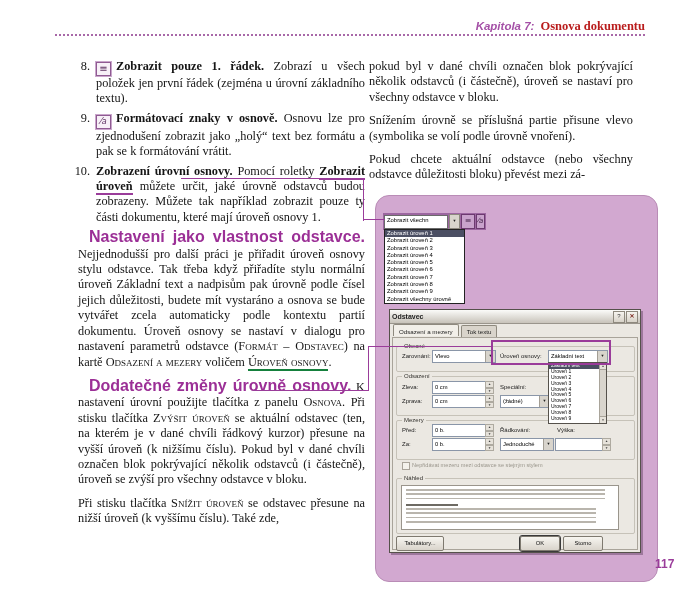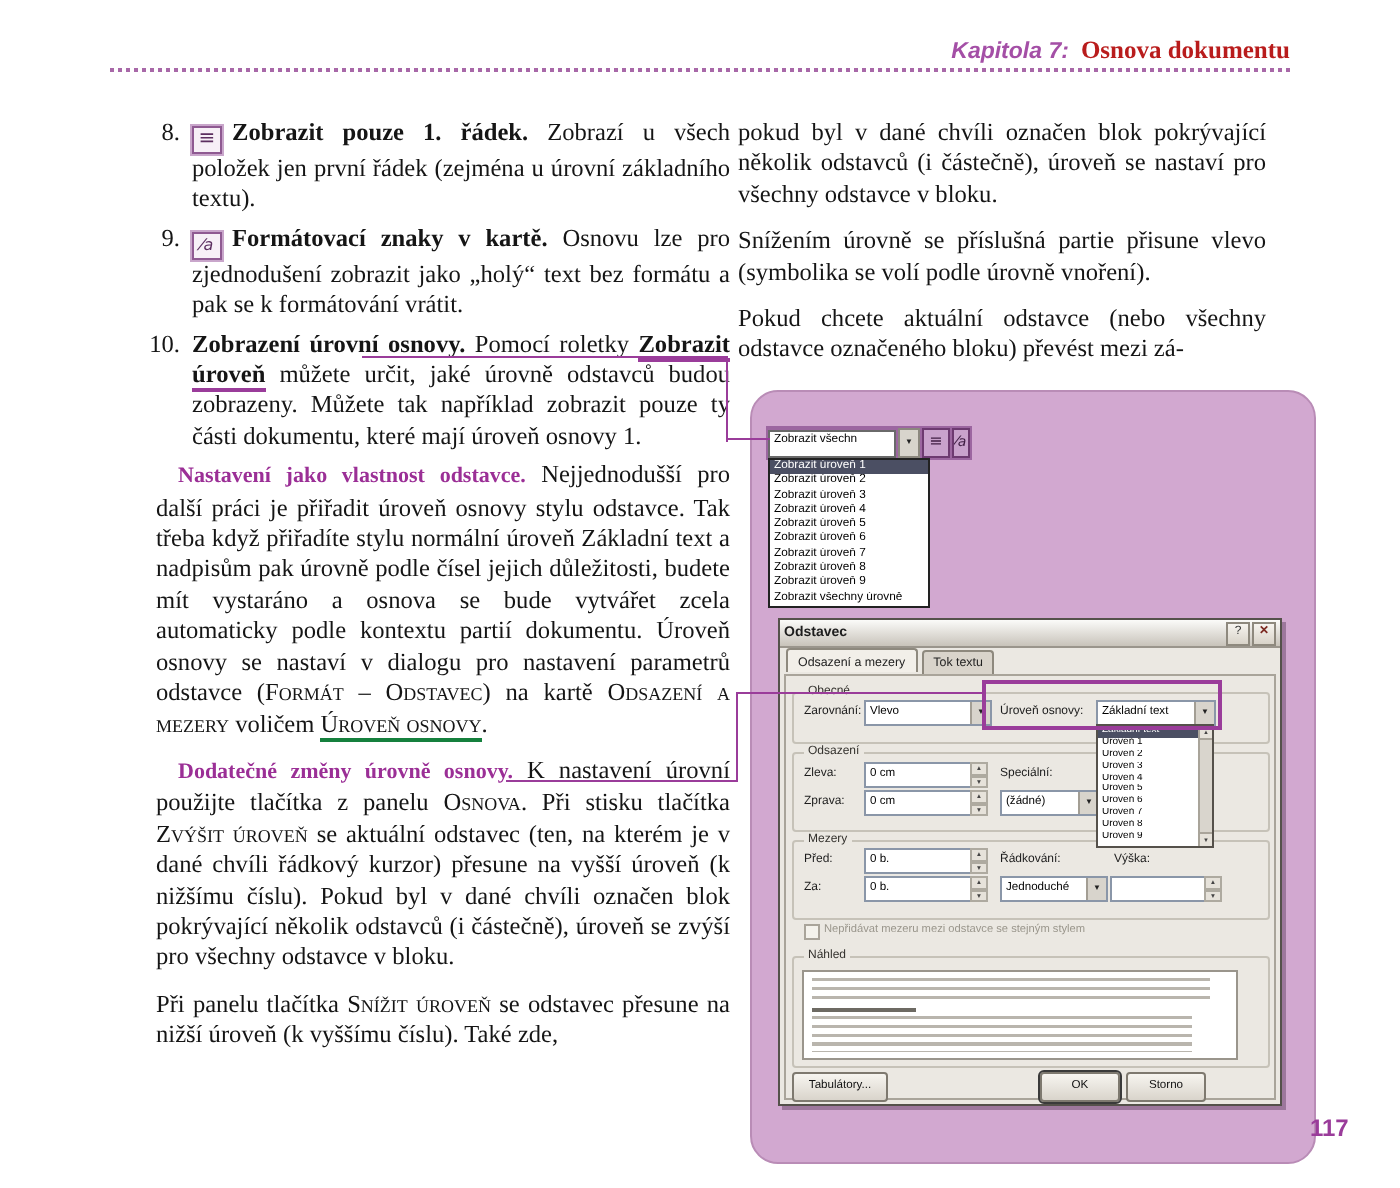--- a/index.html
+++ b/index.html
@@ -26,21 +26,21 @@
              border:1px solid #8f5a92;outline:1px solid #c9a6cb;background:#f7f0f7;color:#5c2f60;
              font-size:10px;font-family:"DejaVu Sans",sans-serif;margin-right:5px;vertical-align:-2px;}
   .mini-icon.fmt{font-size:8px;font-style:italic;}
   .sec-head{font-family:"Liberation Sans",sans-serif;font-weight:bold;color:#a21a9b;
             font-size:13.5px;margin:7px 0 4px 0;text-align:left;}
   .indent{margin:0 0 8px 16px;}
   .run-b{font-weight:bold;}
   .run-bu{font-weight:bold;border-bottom:2px solid #9a3c9a;}
   .run-sc{font-variant:small-caps;}
   .run-scu{font-variant:small-caps;border-bottom:2px solid #15803d;}
-  .run-lead{font-family:Liberation Serif, serif;font-weight:bold;color:#9b2f96;font-size:11px;padding-left:11px;}
+  .run-lead{font-family:Liberation Sans, sans-serif;font-weight:bold;color:#9b2f96;font-size:16px;padding-left:11px;}
 
   
   .figure-box{position:absolute;left:375px;top:195px;width:281px;height:385px;background:#d2a8d0;
               border:1px solid #b98cb6;border-radius:14px;}
 
   
   .shot-toolbar{position:absolute;left:7px;top:17px;height:15px;display:flex;align-items:center;
                 background:#9c66a0;padding:1px;gap:1px;}
   .shot-combo{width:60px;height:11px;background:#ffffff;border:1px solid #6a6a6a;
               font:5.9px "Liberation Sans",sans-serif;color:#000;padding:1px 0 0 2px;overflow:hidden;white-space:nowrap;}
@@ -124,35 +124,35 @@
   </div>
   <div class="hdr-rule"></div>
 
   <div class="col-left">
     <div class="li">
       <div class="li-num">8.</div>
       <div class="li-body"><span class="mini-icon">≡</span><span><span class="run-b">Zobrazit pouze 1. řádek.</span><span class="run-r"> Zobrazí u všech položek jen první řádek (zejména u úrovní základního textu).</span></span></div>
     </div>
     <div class="li">
       <div class="li-num">9.</div>
-      <div class="li-body"><span class="mini-icon fmt">⁄a</span><span><span class="run-b">Formátovací znaky v kartě.</span><span class="run-r"> Osnovu lze pro zjednodušení zobrazit jako „holý“ text bez formátu a pak se k formátování vrátit.</span></span></div>
+      <div class="li-body"><span class="mini-icon fmt">⁄a</span><span><span class="run-b">Formátovací znaky v osnově.</span><span class="run-r"> Osnovu lze pro zjednodušení zobrazit jako „holý“ text bez formátu a pak se k formátování vrátit.</span></span></div>
     </div>
     <div class="li">
       <div class="li-num">10.</div>
       <div class="li-body"><span class="run-b">Zobrazení úrovní osnovy.</span><span class="run-r"> Pomocí roletky </span><span class="run-bu">Zobrazit úroveň</span><span class="run-r"> můžete určit, jaké úrovně odstavců budou zobrazeny. Můžete tak například zobrazit pouze ty části dokumentu, které mají úroveň osnovy 1.</span></div>
     </div>
     <p class="indent"><span class="run-lead">Nastavení jako vlastnost odstavce.</span><span class="run-r"> Nejjednodušší pro další práci je přiřadit úroveň osnovy stylu odstavce. Tak třeba když přiřadíte stylu normální úroveň Základní text a nadpisům pak úrovně podle čísel jejich důležitosti, budete mít vystaráno a osnova se bude vytvářet zcela automaticky podle kontextu partií dokumentu. Úroveň osnovy se nastaví v dialogu pro nastavení parametrů odstavce (</span><span class="run-sc">Formát</span><span class="run-r"> – </span><span class="run-sc">Odstavec</span><span class="run-r">) na kartě </span><span class="run-sc">Odsazení a mezery</span><span class="run-r"> voličem </span><span class="run-scu">Úroveň osnovy</span><span class="run-r">.</span></p>
     <p class="indent"><span class="run-lead">Dodatečné změny úrovně osnovy.</span><span class="run-r"> K nastavení úrovní použijte tlačítka z panelu </span><span class="run-sc">Osnova</span><span class="run-r">. Při stisku tlačítka </span><span class="run-sc">Zvýšit úroveň</span><span class="run-r"> se aktuální odstavec (ten, na kterém je v dané chvíli řádkový kurzor) přesune na vyšší úroveň (k nižšímu číslu). Pokud byl v dané chvíli označen blok pokrývající několik odstavců (i částečně), úroveň se zvýší pro všechny odstavce v bloku.</span></p>
-    <p class="indent"><span class="run-r">Při panelu tlačítka </span><span class="run-sc">Snížit úroveň</span><span class="run-r"> se odstavec přesune na nižší úroveň (k vyššímu číslu). Také zde,</span></p>
+    <p class="indent"><span class="run-r">Při stisku tlačítka </span><span class="run-sc">Snížit úroveň</span><span class="run-r"> se odstavec přesune na nižší úroveň (k vyššímu číslu). Také zde,</span></p>
   </div>
 
   <div class="col-right">
     <p>pokud byl v dané chvíli označen blok pokrývající několik odstavců (i částečně), úroveň se nastaví pro všechny odstavce v bloku.</p>
     <p>Snížením úrovně se příslušná partie přisune vlevo (symbolika se volí podle úrovně vnoření).</p>
-    <p>Pokud chcete aktuální odstavce (nebo všechny odstavce označeného bloku) převést mezi zá-</p>
+    <p>Pokud chcete aktuální odstavce (nebo všechny odstavce důležitosti bloku) převést mezi zá-</p>
   </div>
 
   <div class="figure-box">
 
     <div class="shot-toolbar">
       <div class="shot-combo">Zobrazit všechn</div>
       <div class="shot-combo-arrow">▼</div>
       <div class="shot-icon">≡</div>
       <div class="shot-icon cut">⁄a</div>
     </div>

